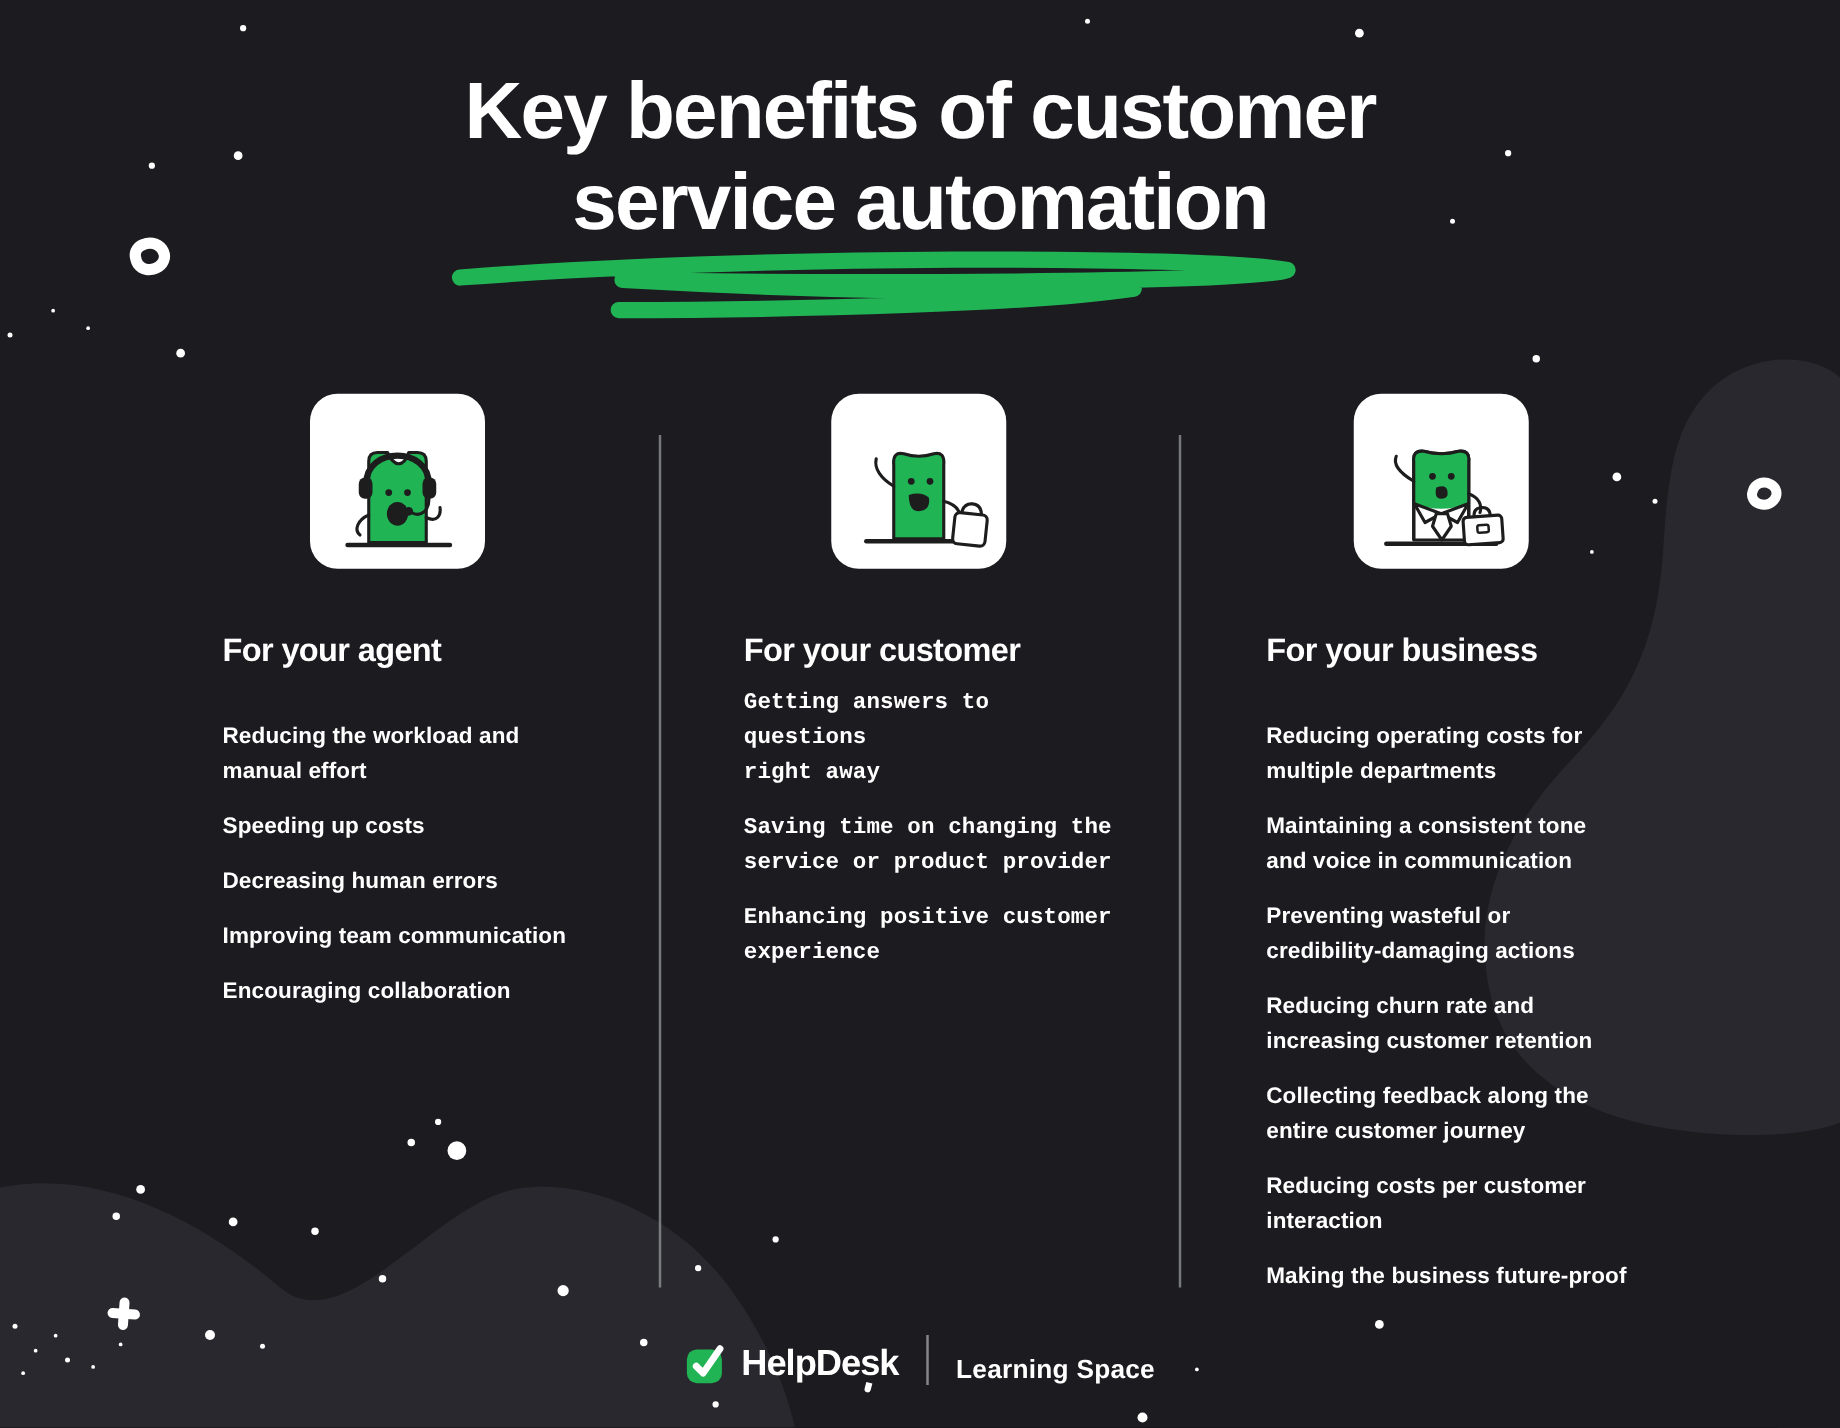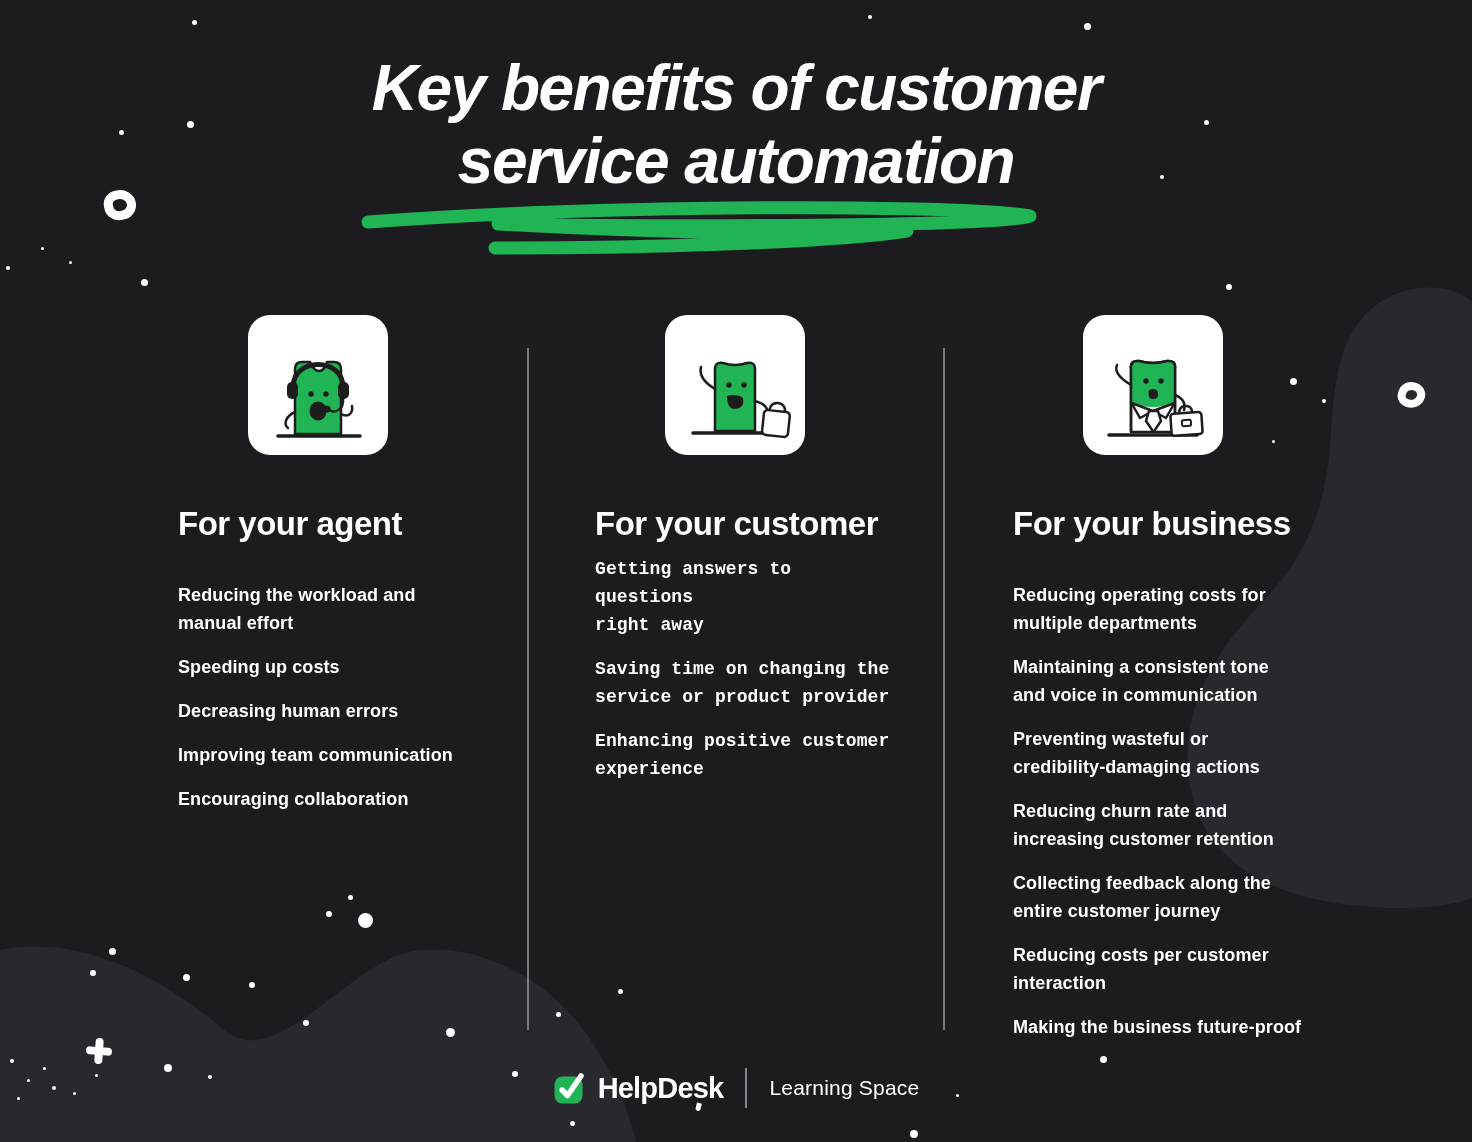--- a/index.html
+++ b/index.html
@@ -14,47 +14,47 @@
   .dot{position:absolute;background:#fff;border-radius:50%;}
   .ring{position:absolute;border:9px solid #fff;border-radius:46% 54% 50% 50%;}
   #ring-top-left{left:104px;top:190px;width:32px;height:30px;transform:rotate(-12deg);}
   #ring-right{left:1398px;top:382px;width:27px;height:26px;border-width:8px;transform:rotate(18deg);border-radius:52% 48% 55% 45%;}
   .plus{position:absolute;left:86px;top:1038px;width:26px;height:26px;transform:rotate(4deg);}
   .plus::before,.plus::after{content:"";position:absolute;background:#fff;border-radius:5px;}
   .plus::before{left:0;top:9px;width:26px;height:8px;}
   .plus::after{left:9px;top:0;width:8px;height:26px;}
 
   h1{position:absolute;top:52px;left:0;right:0;margin:0;text-align:center;
-     font-size:64px;line-height:73px;font-weight:800;letter-spacing:-1.5px;font-style:italic;}
+     font-size:64px;line-height:73px;font-weight:800;letter-spacing:-1.5px;}
   h1 .line{display:block;}
   .scribble{position:absolute;left:358px;top:198px;}
 
   .col{position:absolute;top:315px;}
   #col-agent{left:178px;width:300px;}
   #col-customer{left:595px;width:300px;}
   #col-business{left:1013px;width:322px;}
   .card{width:140px;height:140px;background:var(--card);border-radius:22px;margin-left:70px;}
   .card svg{display:block;width:140px;height:140px;}
-  .col h2{margin:50px 0 0;font-size:33px;font-weight:800;letter-spacing:-0.5px;}
+  .col h2{margin:50px 0 0;font-size:26px;font-weight:800;letter-spacing:-0.5px;}
   .col ul{list-style:none;margin:38px 0 0;padding:0;}
   #col-customer ul{margin-top:12px;font-family:Liberation Mono, monospace;}
   .col li{font-size:18px;line-height:28px;font-weight:700;margin-bottom:16px;
     white-space:pre-line;letter-spacing:0.1px;}
 
   .divider{position:absolute;top:348px;width:2px;height:682px;background:var(--divider);opacity:.8;}
   #divider-1{left:527px;} #divider-2{left:943px;}
 
-  footer{position:absolute;left:0;right:0;top:1068px;display:flex;align-items:center;justify-content:center;}
+  footer{position:absolute;left:0;right:0;top:1068px;display:flex;align-items:flex-end;justify-content:center;}
   .logo-icon{width:32px;height:34px;margin-right:13px;}
   .brand-wrap{position:relative;}
   .brand{font-size:29px;font-weight:800;letter-spacing:-0.8px;}
   .s-tail{position:absolute;right:22px;bottom:-6px;width:5px;height:8px;background:#fff;
     border-radius:0 0 5px 5px;transform:rotate(14deg);}
   .footer-divider{width:2px;height:40px;background:#85858b;margin:0 22px;}
-  .tagline{font-size:21px;font-weight:400;letter-spacing:0.2px;}
+  .tagline{font-size:21px;font-weight:700;letter-spacing:0.2px;}
 </style>
 </head>
 <body>
 
 <div class="canvas">
 
   <svg class="decor-svg" width="1472" height="1142" viewBox="0 0 1472 1142">
     <path d="M1472 302 C1452 283 1402 279 1367 313 C1341 339 1335 374 1331 432
          C1327 512 1305 558 1257 608 C1196 672 1177 737 1193 798
          C1207 856 1262 892 1335 903 C1395 912 1448 908 1472 898 Z" style="fill:var(--surface-blob)"></path>

